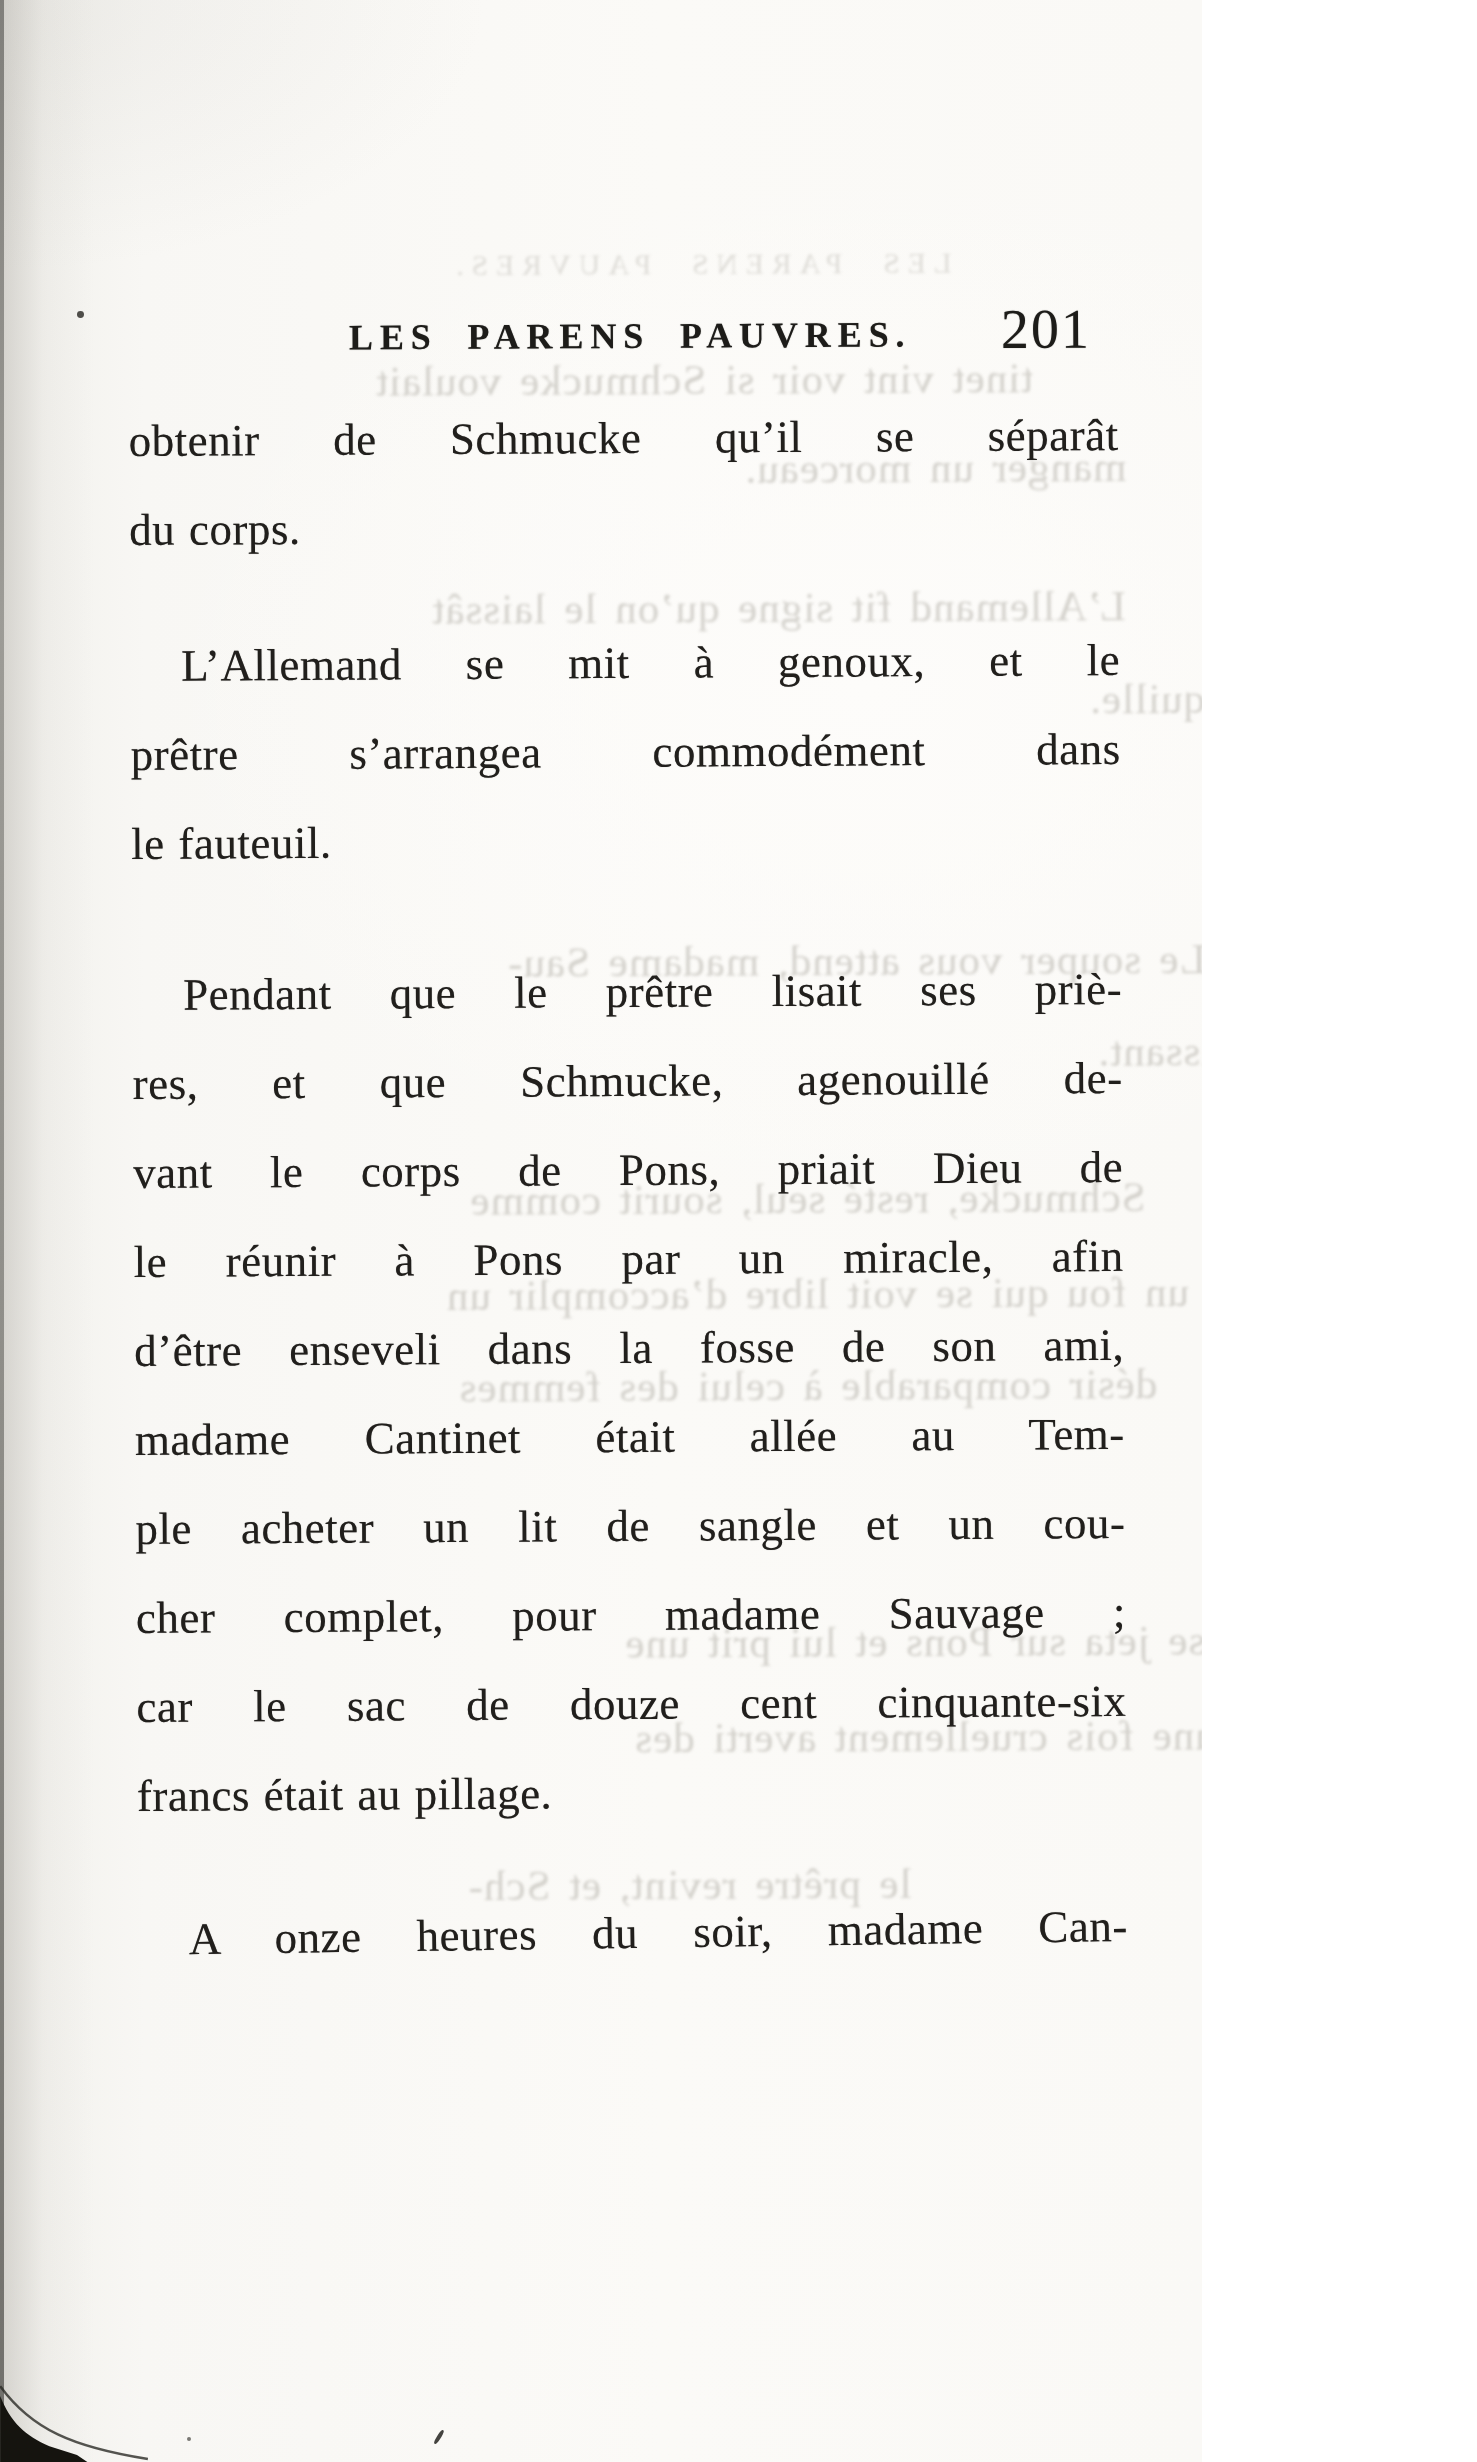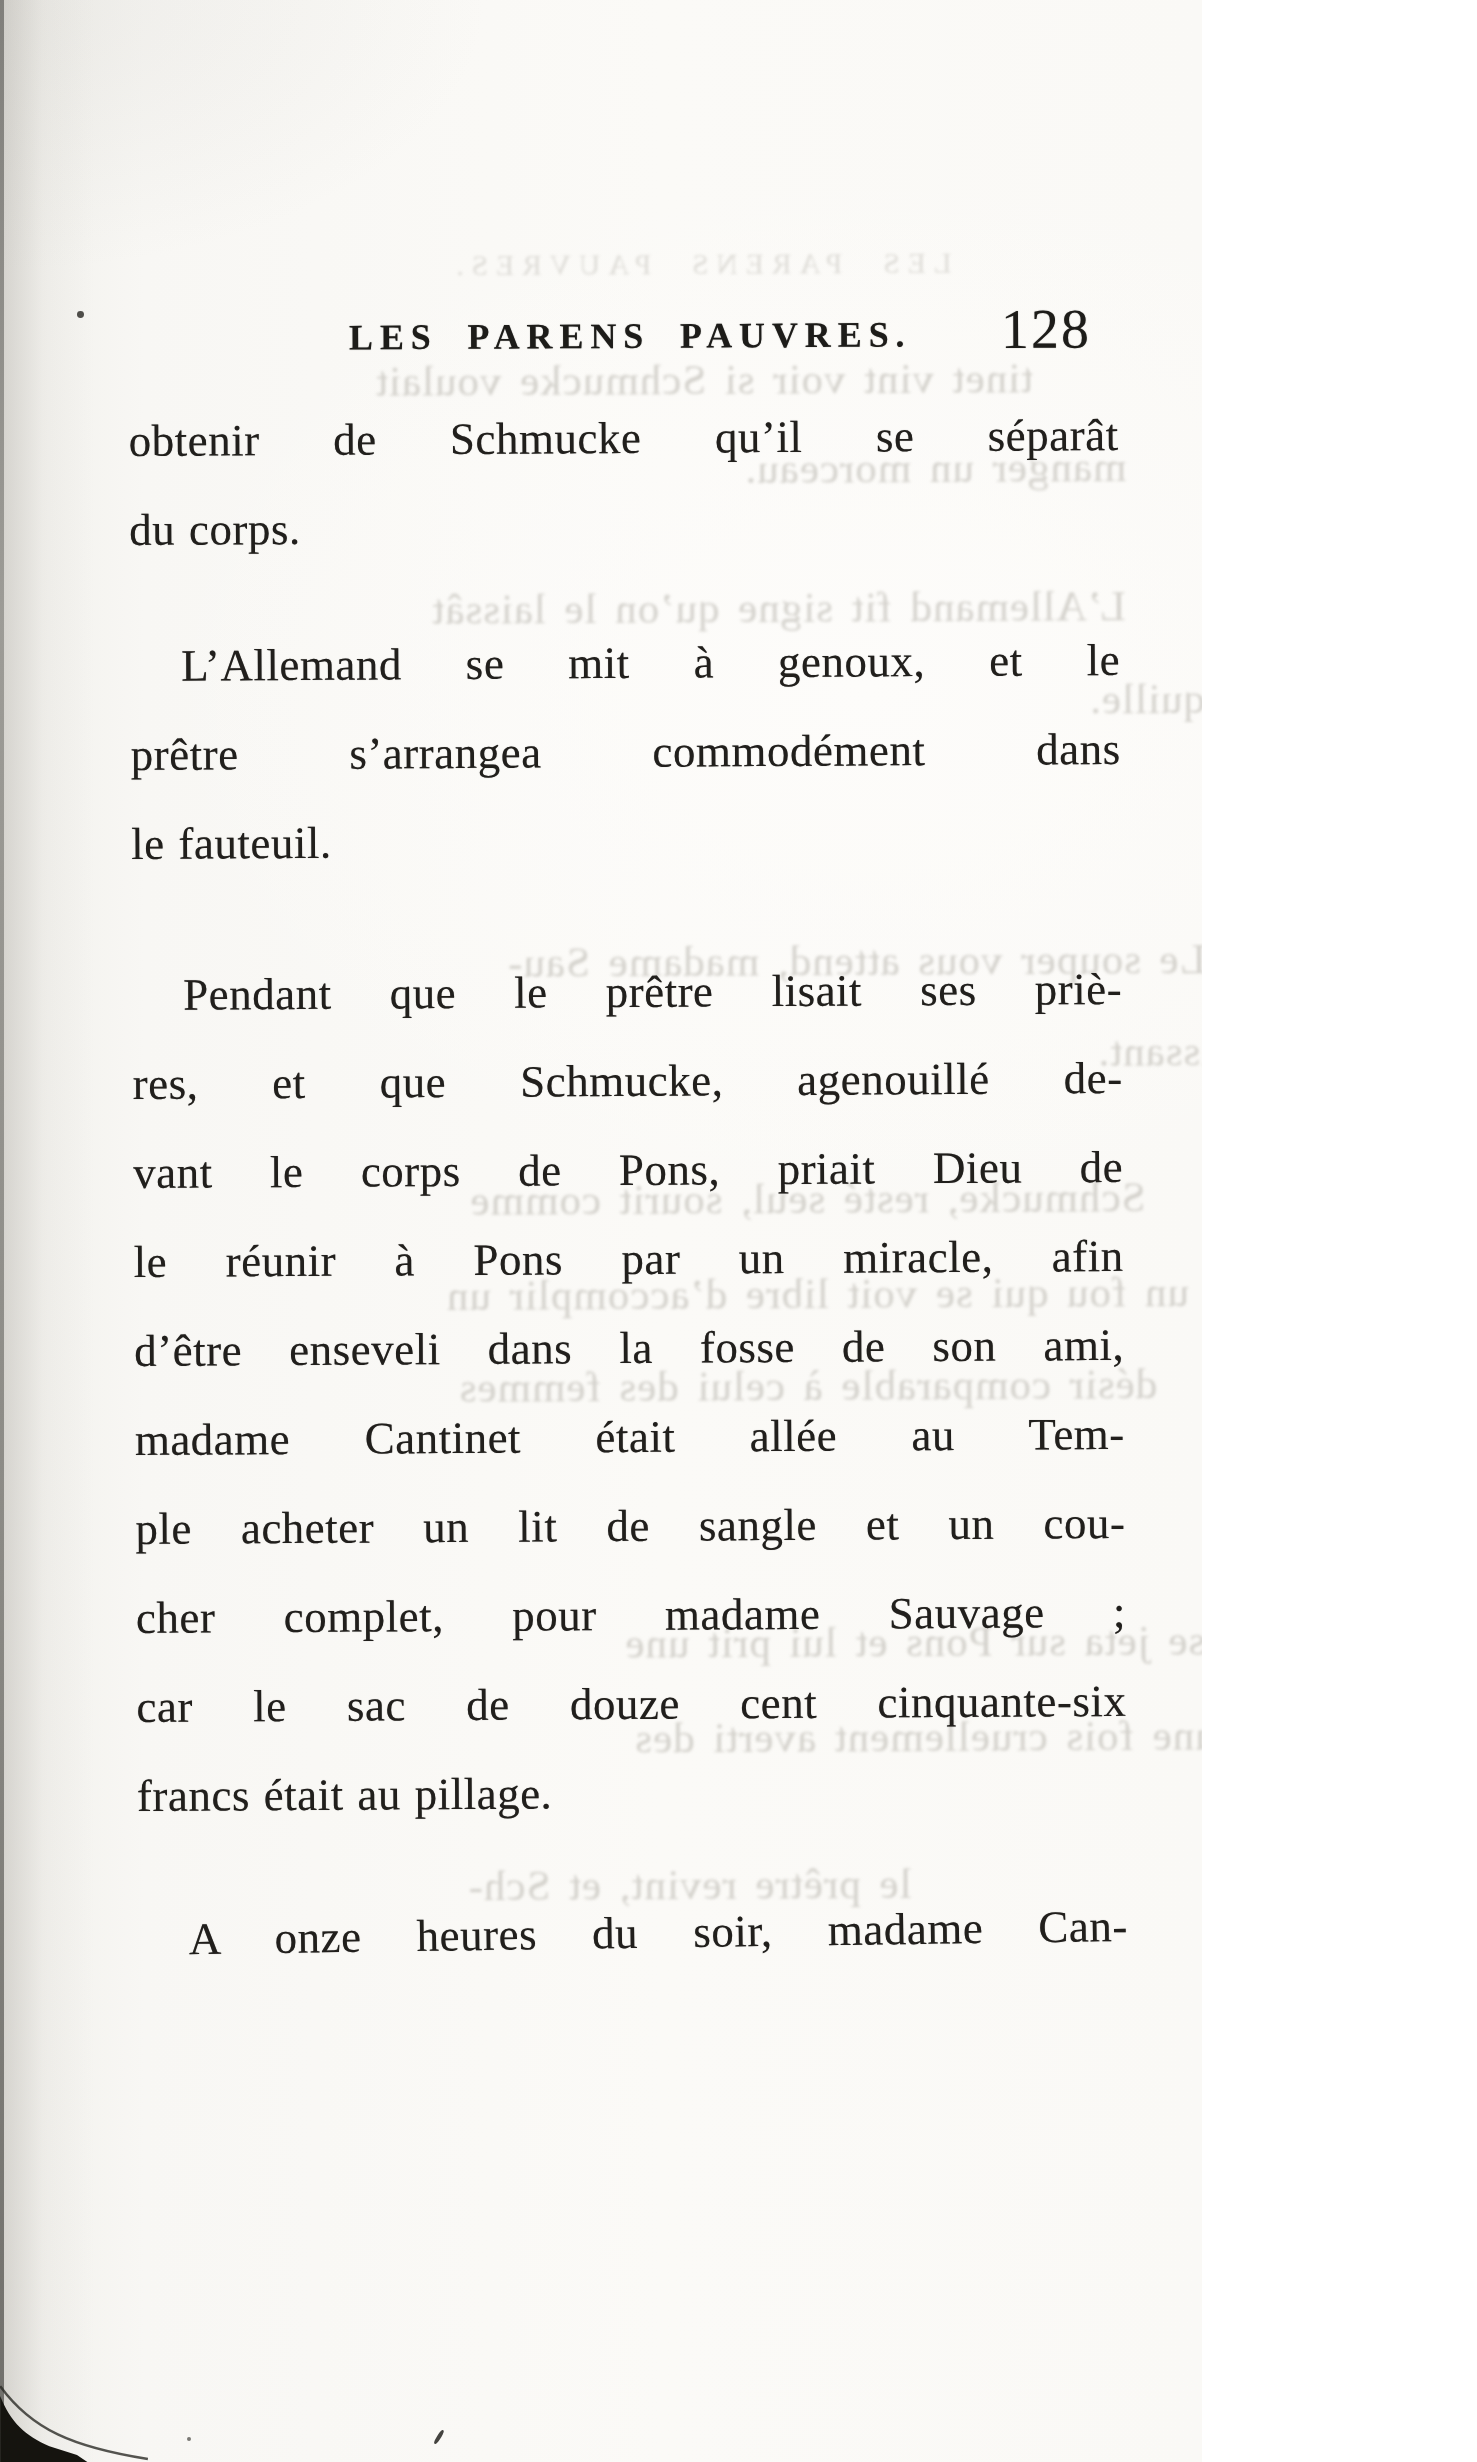--- a/index.html
+++ b/index.html
@@ -61,21 +61,21 @@
   <div class="ghost" style="top:1174px;left:128px;width:1359px;">Schmucke, resté seul, sourit comme</div>
   <div class="ghost" style="top:1269px;left:138px;width:1359px;">un fou qui se voit libre d’accomplir un</div>
   <div class="ghost" style="top:1361px;left:138px;width:1340px;">désir comparable à celui des femmes</div>
   <div class="ghost" style="top:1456px;left:1212px;width:246px;">grasses.</div>
   <div class="ghost" style="top:1617px;left:493px;width:887px;">il se jeta sur Pons et lui prit une</div>
   <div class="ghost" style="top:1712px;left:512px;width:827px;">une fois cruellement averti des</div>
   <div class="ghost" style="top:1860px;left:246px;width:887px;">le prêtre revint, et Sch-</div>
 
   <div class="hdr">
     <span class="title">LES PARENS PAUVRES.</span>
-    <span class="pno">128</span>
+    <span class="pno">201</span>
   </div>
 
   <div class="content">
 
     <div class="para p1">
       <div class="line just">obtenir de Schmucke qu’il se séparât</div>
       <div class="line last">du corps.</div>
     </div>
 
     <div class="para p2">

